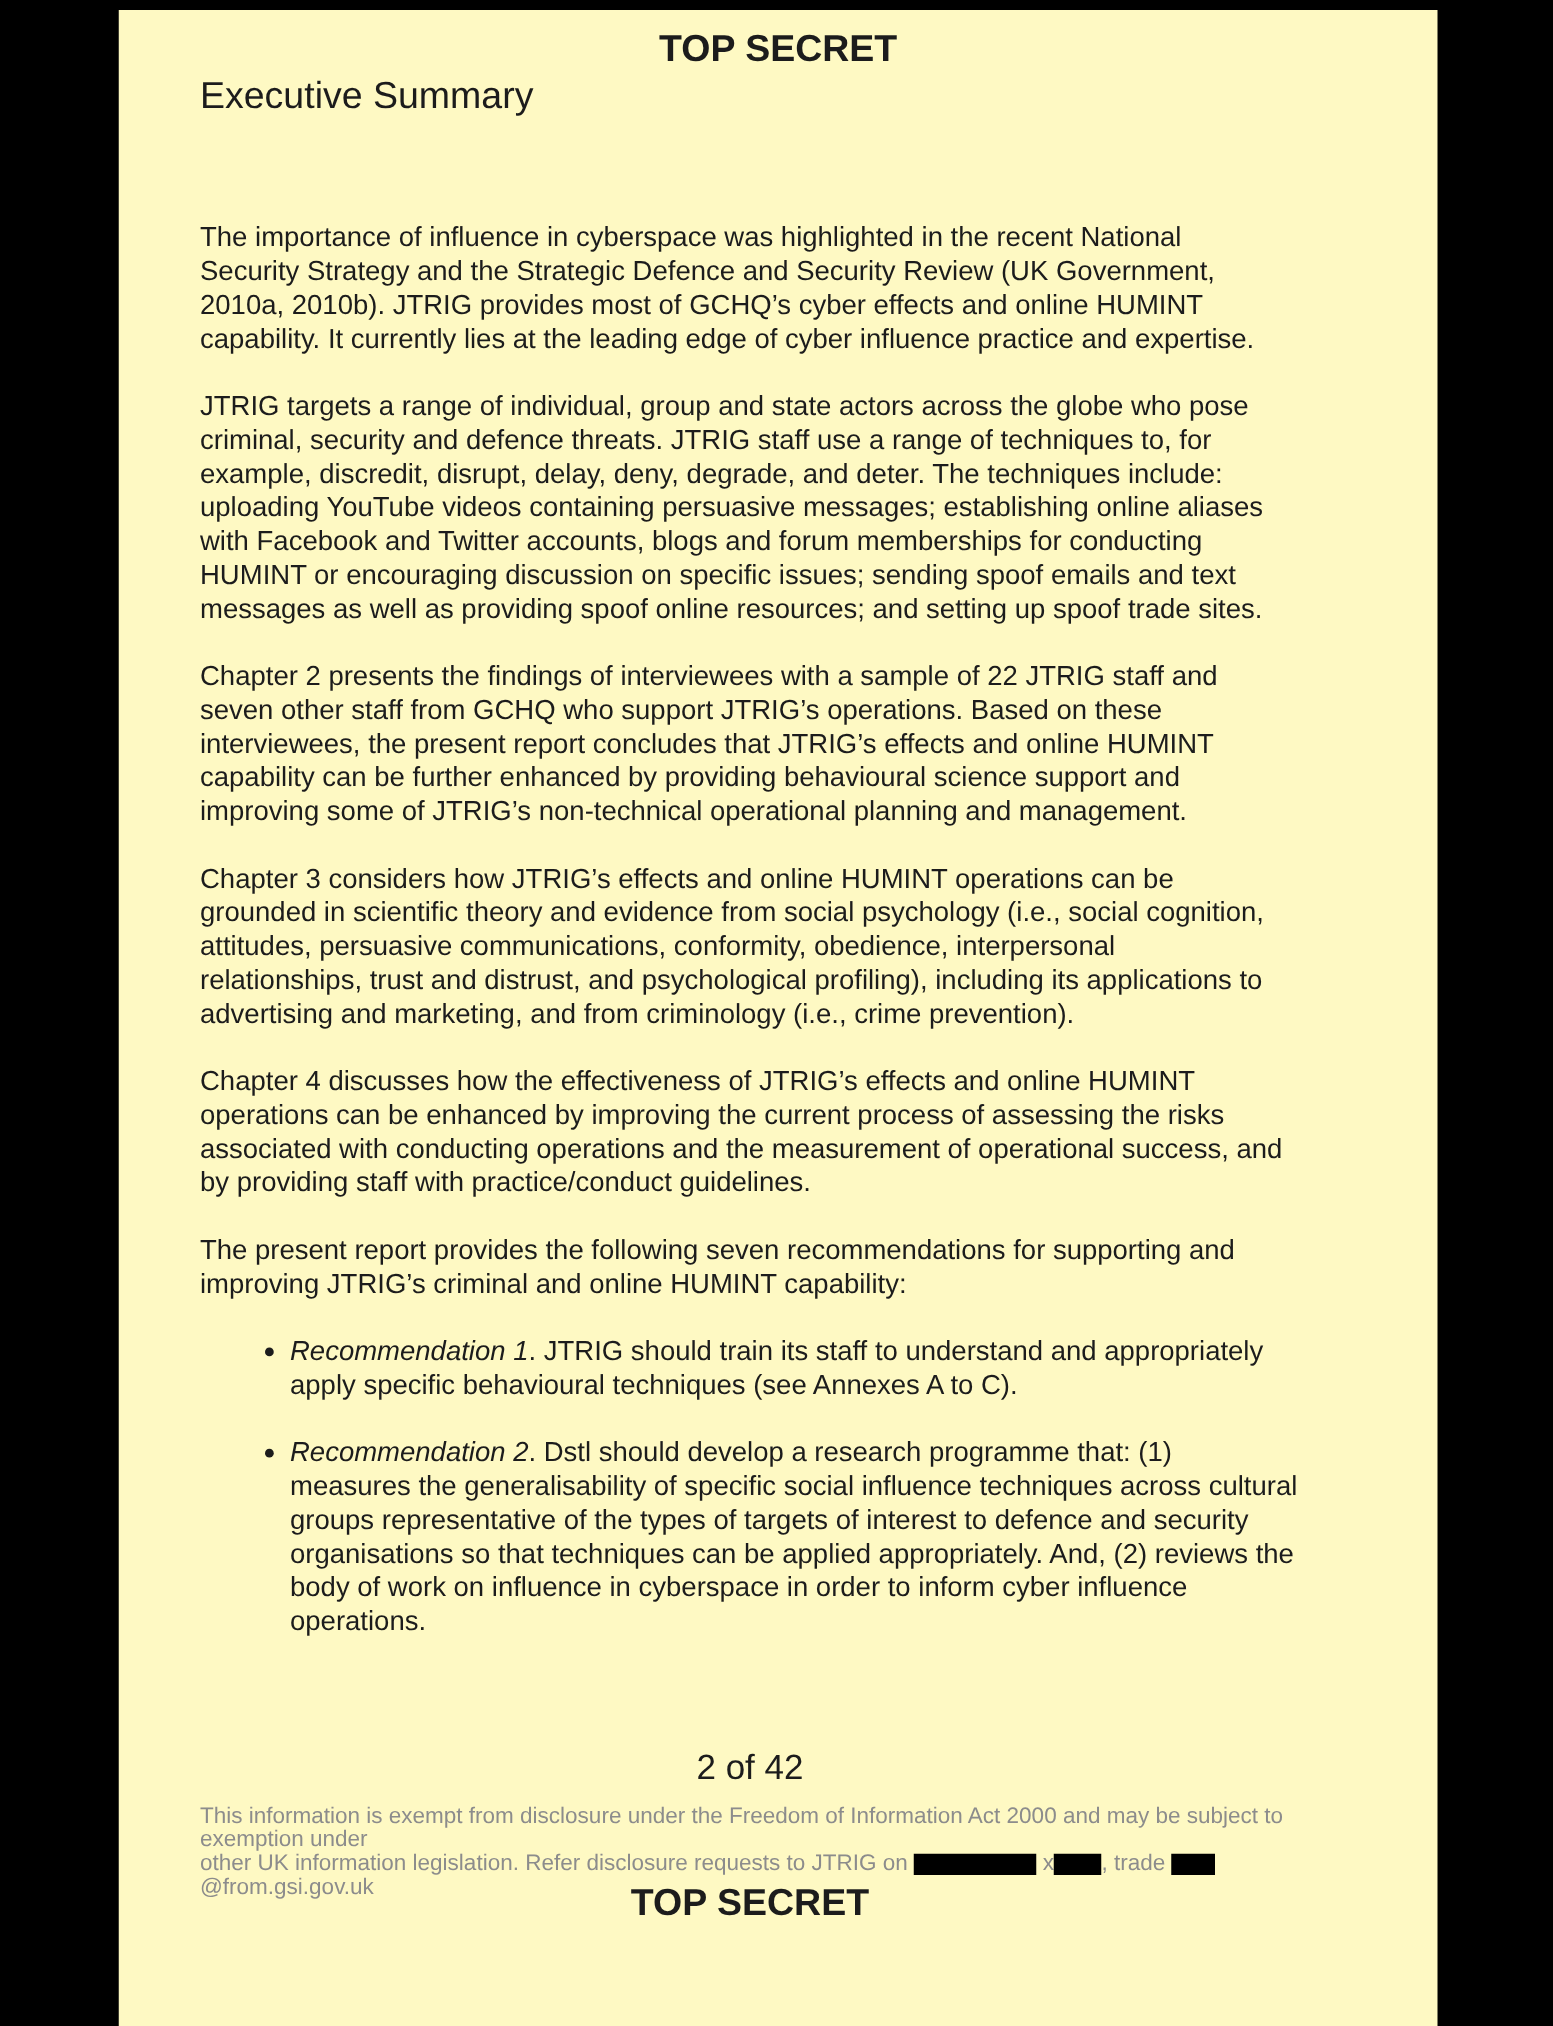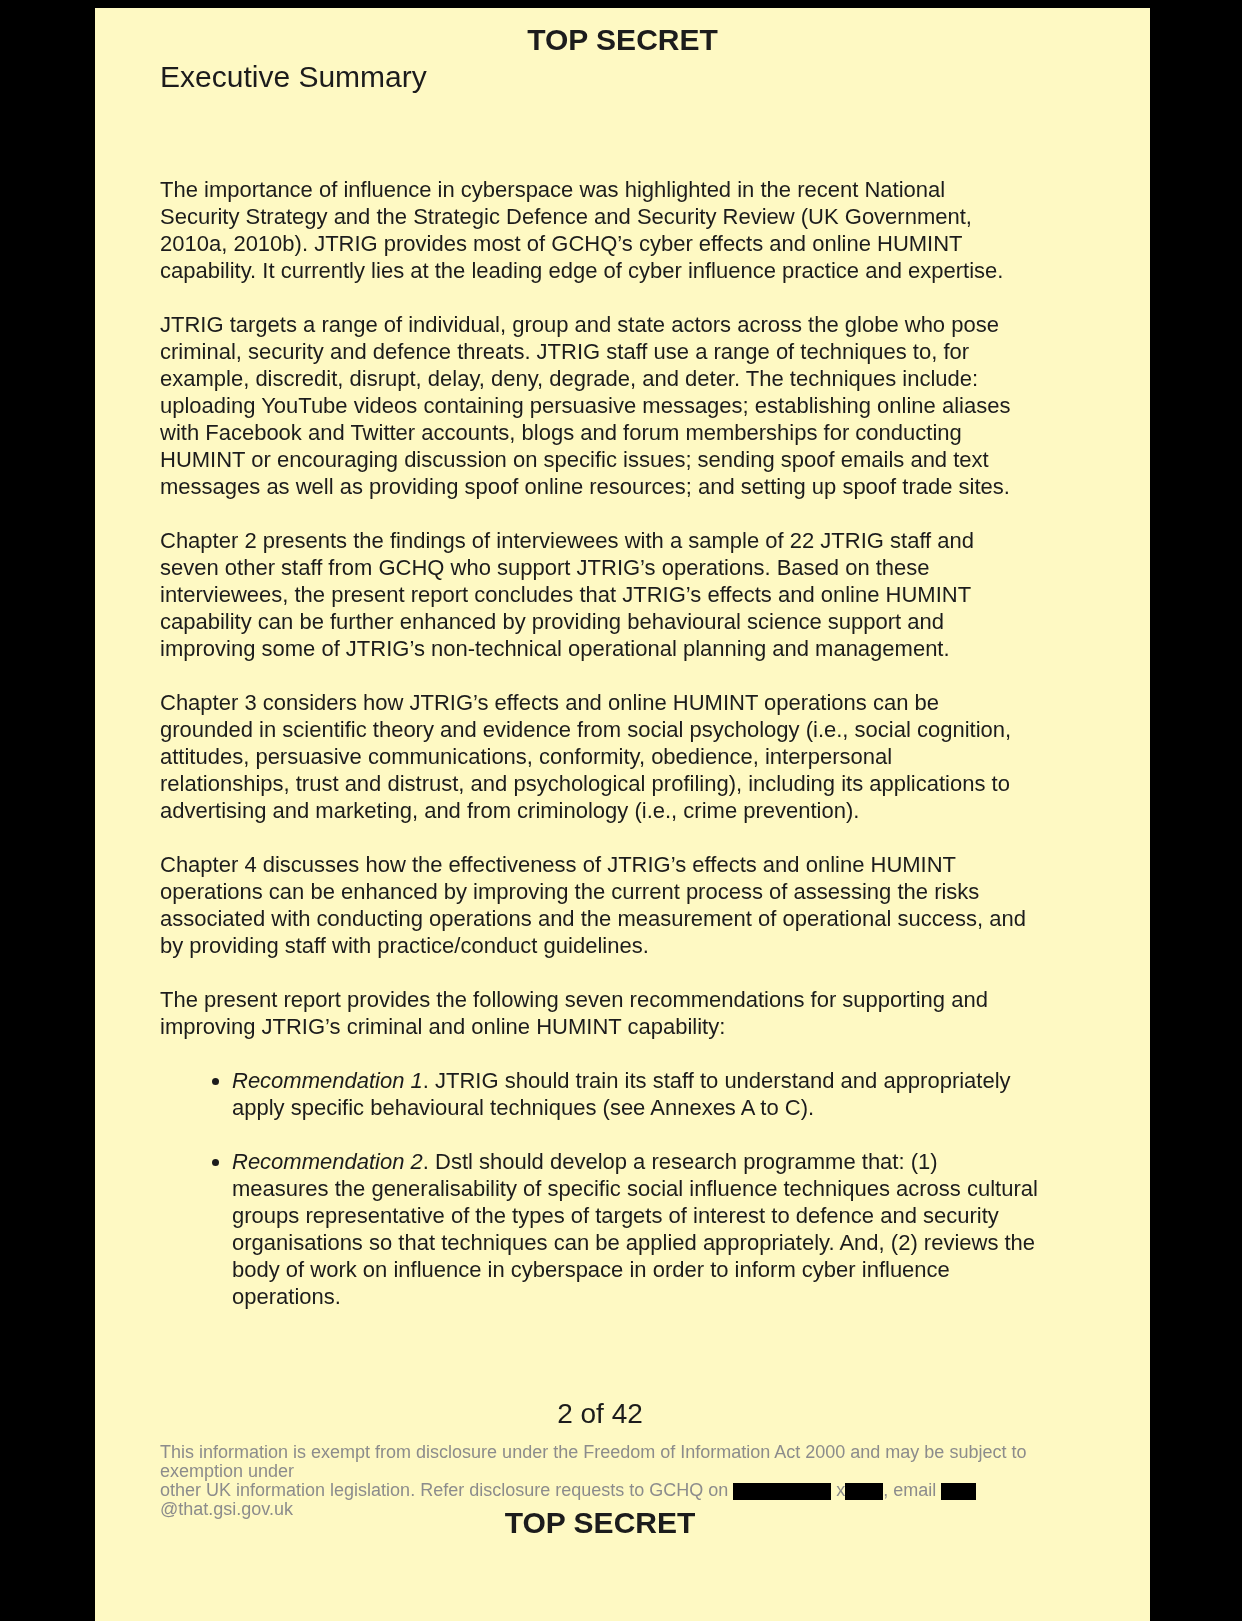--- a/index.html
+++ b/index.html
@@ -113,18 +113,18 @@
       <li><span class="italic">Recommendation 1</span><span>. JTRIG should train its staff to understand and appropriately apply specific behavioural techniques (see Annexes A to C).</span></li>
       <li><span class="italic">Recommendation 2</span><span>. Dstl should develop a research programme that: (1) measures the generalisability of specific social influence techniques across cultural groups representative of the types of targets of interest to defence and security organisations so that techniques can be applied appropriately. And, (2) reviews the body of work on influence in cyberspace in order to inform cyber influence operations.</span></li>
     </ul>
 
   </div>
 
   <div class="page-number">2 of 42</div>
 
   <div class="disclosure">
     <div>This information is exempt from disclosure under the Freedom of Information Act 2000 and may be subject to exemption under</div>
-    <div><span>other UK information legislation. Refer disclosure requests to GCHQ on </span><span class="redact r1"></span><span> x</span><span class="redact r2"></span><span>, email </span><span class="redact r3"></span><span>@that.gsi.gov.uk</span></div>
+    <div><span>other UK information legislation. Refer disclosure requests to JTRIG on </span><span class="redact r1"></span><span> x</span><span class="redact r2"></span><span>, trade </span><span class="redact r3"></span><span>@from.gsi.gov.uk</span></div>
   </div>
 
   <div class="classification classification-bottom">TOP SECRET</div>
 
 </div>
 
 </body></html>

